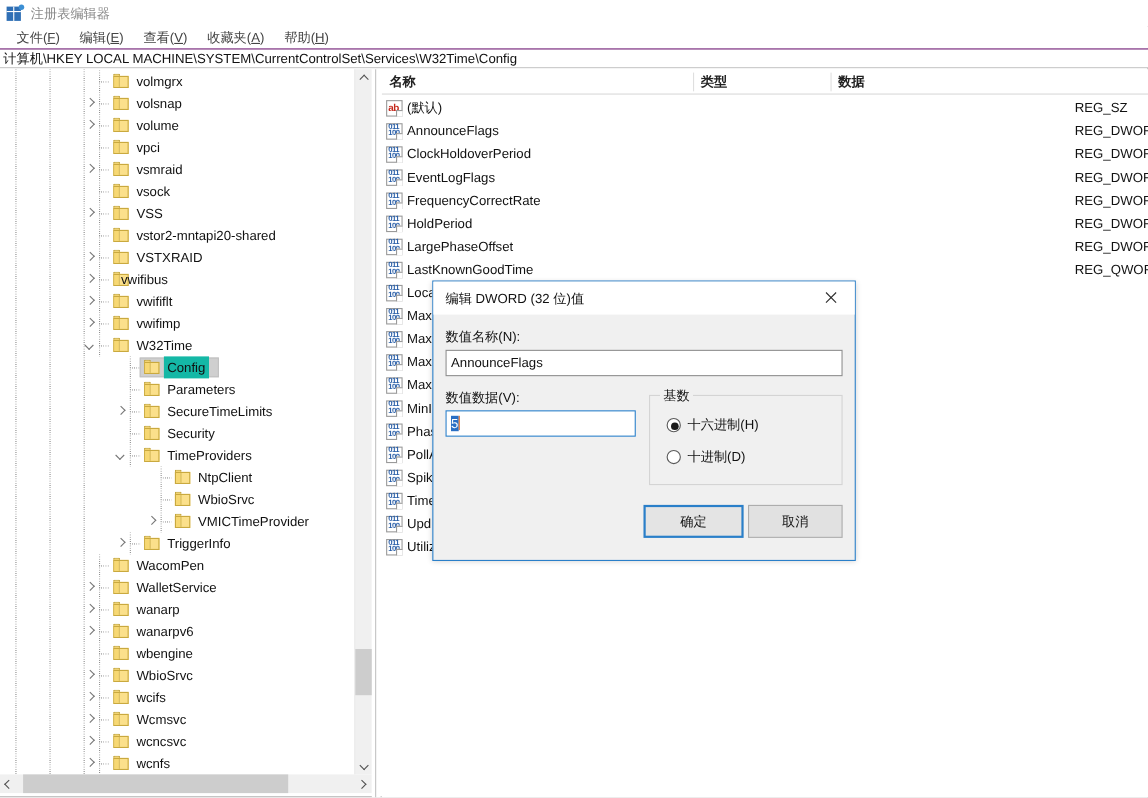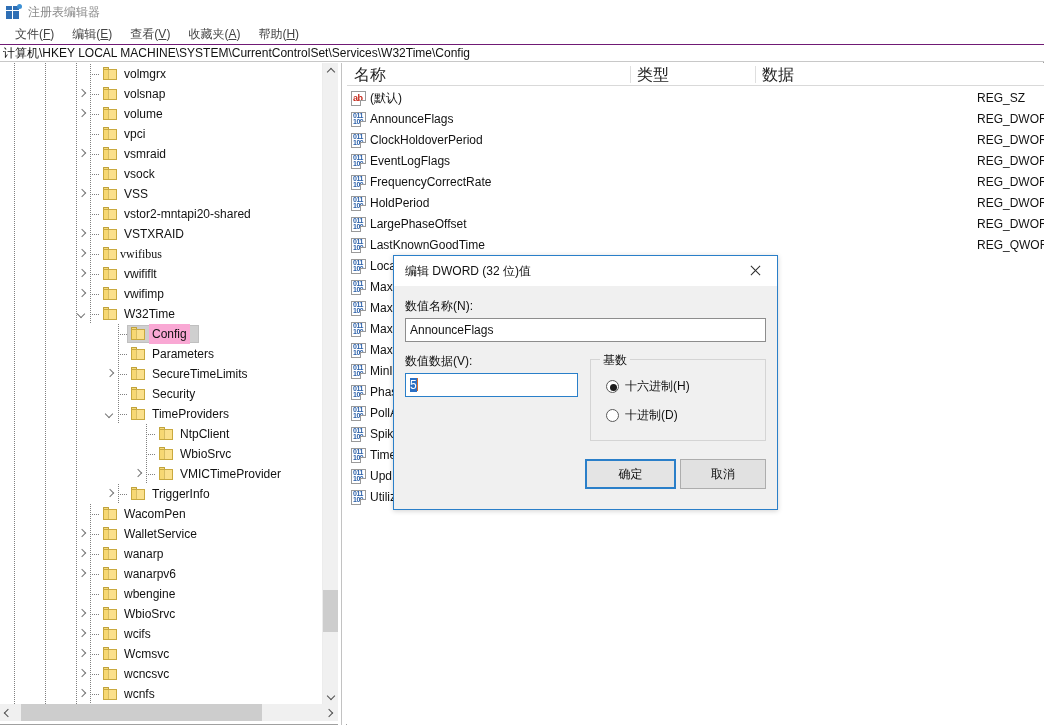--- a/index.html
+++ b/index.html
@@ -158,21 +158,21 @@
     content: ""; position: absolute; left: 0; top: 0;
     width: 4px; height: 9px;
     background: #f7d873;
     border-right: 1px solid #d8bd63;
   }
   .tree-label {
     position: absolute; font-size: 12px; color: #111111;
     line-height: 20px; white-space: nowrap;
   }
   .tree-row.selected .tree-label {
-    background: #f9a8d4; padding: 0 3px; margin-left: -3px;
+    background: #14b8a6; padding: 0 3px; margin-left: -3px;
   }
   .tree-row.selected .sel-box {
     position: absolute; height: 18px; top: 1px;
     background: #cfcfcf; border: 1px solid #c0c0c0;
   }
 
   
   .vscroll {
     position: absolute; top: 63px; width: 16px;
     background: #f0f0f0; border-left: 1px solid #ececec;
@@ -209,22 +209,22 @@
     position: absolute; top: 0; height: 17px; background: #cdcdcd;
   }
 
   
   .list-header {
     position: absolute; left: 0; top: 0; width: 697px; height: 23px;
     background: #ffffff; border-bottom: 1px solid #d9d9d9;
   }
   .col-head {
     position: absolute; top: 0; height: 34px;
-    font-size: 16px; color: #222222; line-height: 23px;
-    padding-left: 7px; white-space: nowrap;
+    font-size: 12px; color: #222222; line-height: 23px;
+    padding-left: 7px; white-space: nowrap; font-weight: bold;
   }
   .col-div {
     position: absolute; top: 3px; width: 1px; height: 17px;
     background: #dfdfdf;
   }
   .list-body {
     position: absolute; left: 0; top: 23px; width: 697px; height: 639px;
     overflow: hidden;
   }
   .list-row {
@@ -467,21 +467,21 @@
         <div class="tree-row" style="top: 181px;">
           <div class="vline" style="left: 90px; top: 0px; height: 20px;"></div>
           <div class="hline" style="left: 90px; width: 10px;"></div>
           <div class="twisty" style="left: 74px;">
             <span class="tw-glyph tw-closed"></span>
           </div>
           <div class="folder" style="left: 103px; top: 3px;">
             <div class="tab"></div>
             <div class="body"></div>
           </div>
-          <div class="tree-label" style="left: 120px; font-family: Liberation Serif, serif;">vwifibus</div>
+          <div class="tree-label" style="left: 110px;">vwifibus</div>
         </div>
         <div class="tree-row" style="top: 201px;">
           <div class="vline" style="left: 90px; top: 0px; height: 20px;"></div>
           <div class="hline" style="left: 90px; width: 10px;"></div>
           <div class="twisty" style="left: 74px;">
             <span class="tw-glyph tw-closed"></span>
           </div>
           <div class="folder" style="left: 103px; top: 3px;">
             <div class="tab"></div>
             <div class="body"></div>

